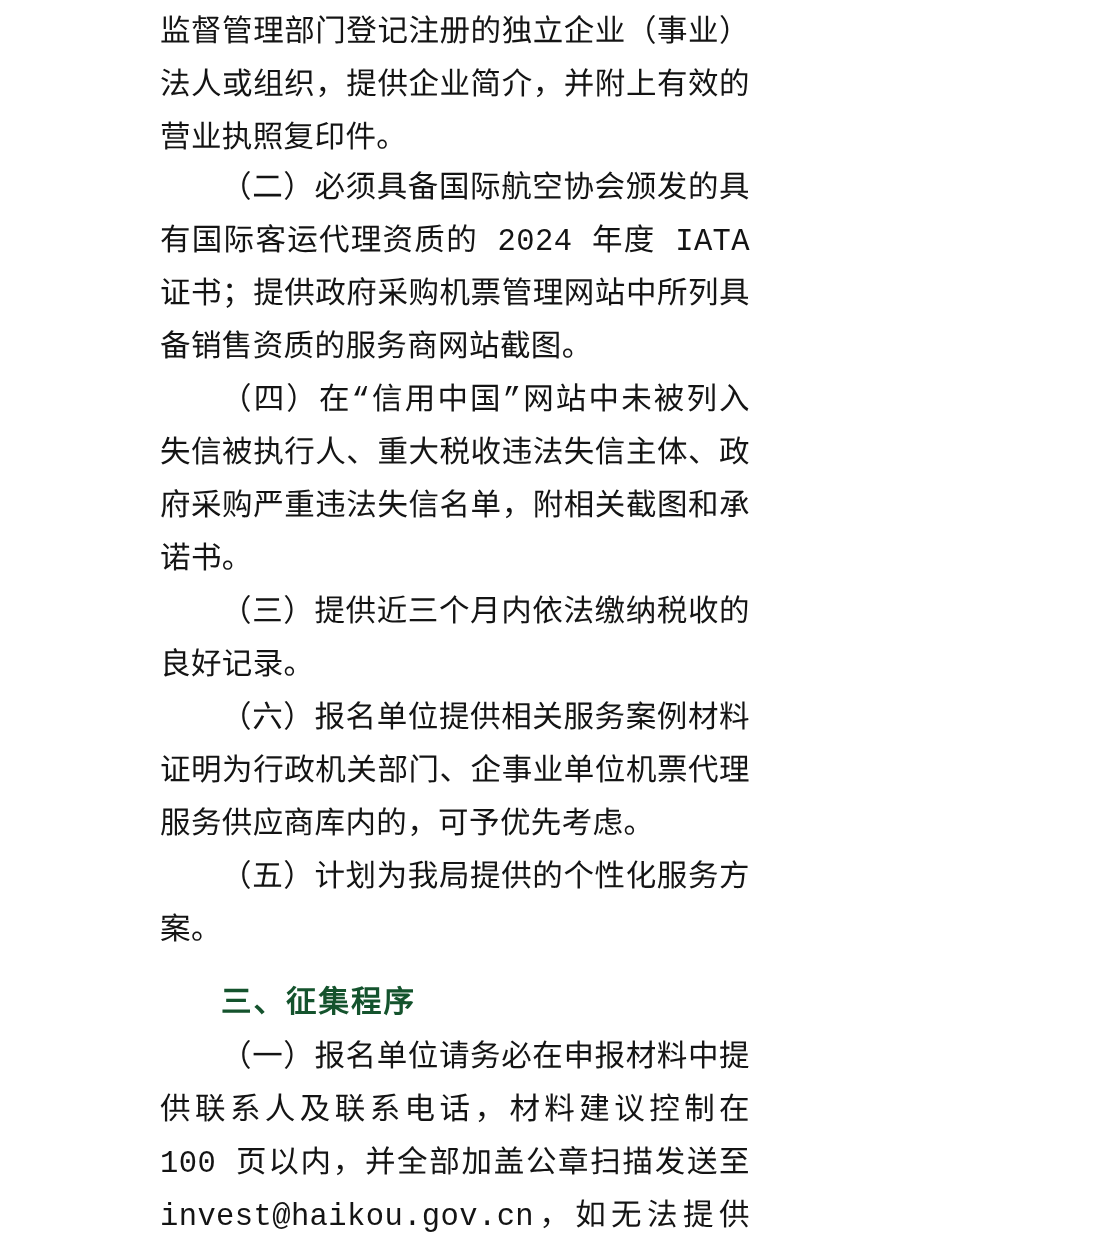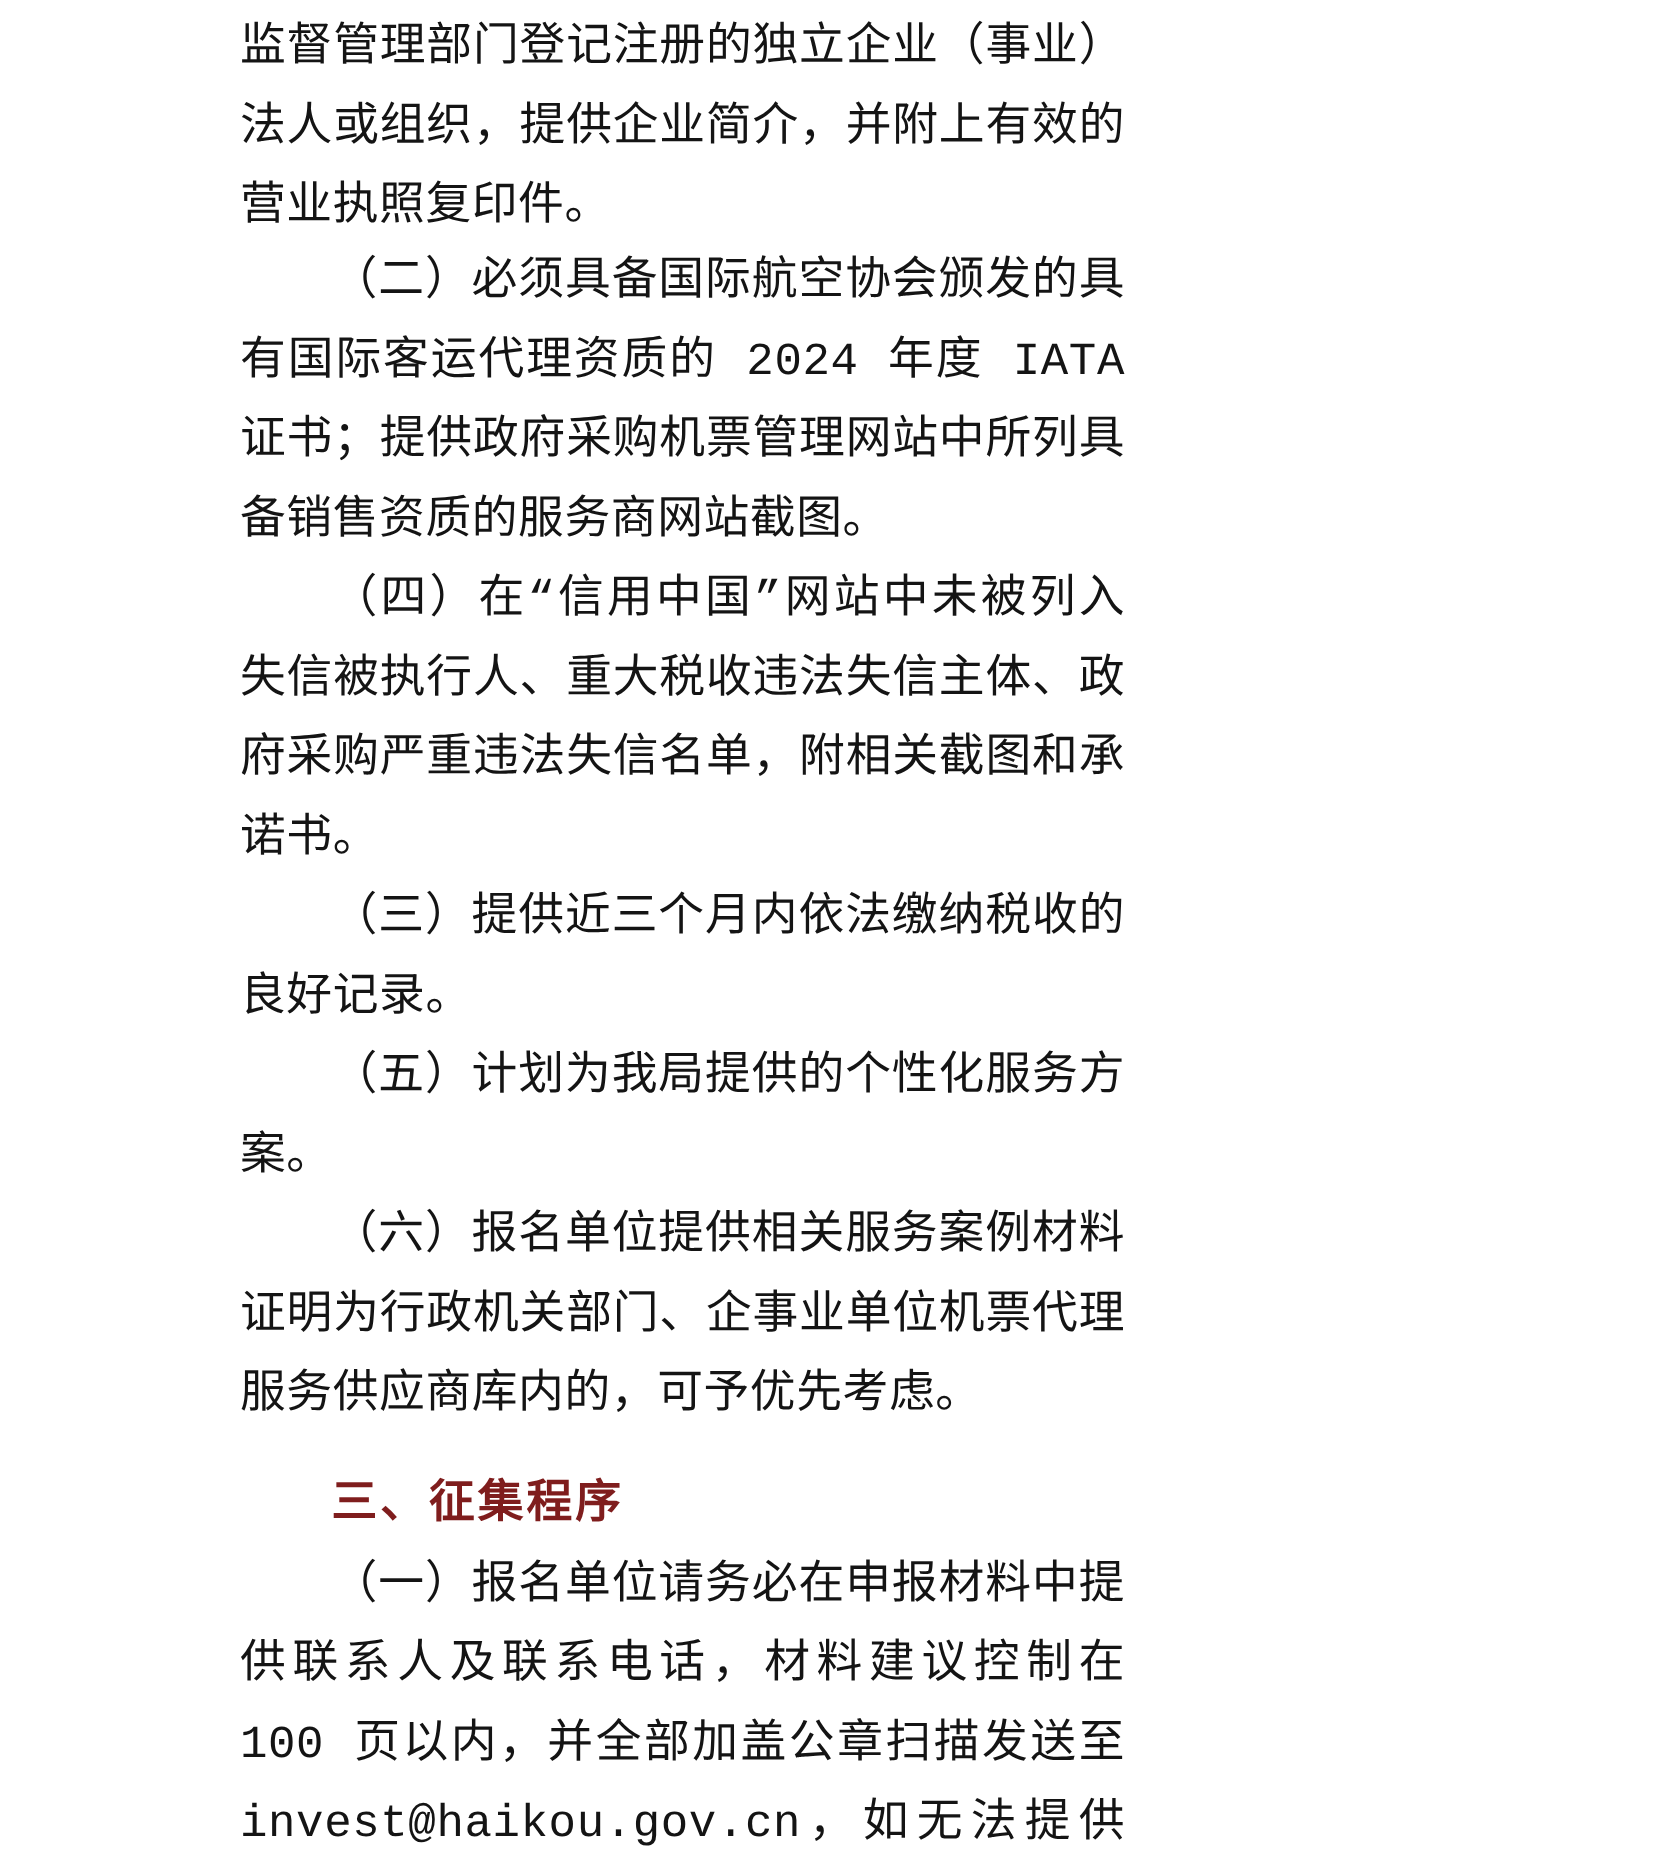--- a/index.html
+++ b/index.html
@@ -40,40 +40,40 @@
   }
   h2.heading {
     margin: 0;
     padding-top: 17px;
     padding-bottom: 4px;
     font-size: 30.5px;
     line-height: 53px;
     font-weight: bold;
     text-indent: 61px;
     letter-spacing: 2px;
-    color: #7f1d1d;
+    color: #14532d;
   }
 </style>
 </head>
 <body>
 
 <div class="page">
   <div class="doc-body">
 
     <p class="para">监督管理部门登记注册的独立企业（事业）法人或组织，提供企业简介，并附上有效的营业执照复印件。</p>
 
     <p class="para indent">（二）必须具备国际航空协会颁发的具有国际客运代理资质的 2024 年度 IATA 证书；提供政府采购机票管理网站中所列具备销售资质的服务商网站截图。</p>
 
     <p class="para indent">（四）在“信用中国”网站中未被列入失信被执行人、重大税收违法失信主体、政府采购严重违法失信名单，附相关截图和承诺书。</p>
 
     <p class="para indent">（三）提供近三个月内依法缴纳税收的良好记录。</p>
 
+    <p class="para indent">（六）报名单位提供相关服务案例材料证明为行政机关部门、企事业单位机票代理服务供应商库内的，可予优先考虑。</p>
+
     <p class="para indent">（五）计划为我局提供的个性化服务方案。</p>
-
-    <p class="para indent">（六）报名单位提供相关服务案例材料证明为行政机关部门、企事业单位机票代理服务供应商库内的，可予优先考虑。</p>
 
     <h2 class="heading">三、征集程序</h2>
 
     <p class="para indent">（一）报名单位请务必在申报材料中提供联系人及联系电话，材料建议控制在 100 页以内，并全部加盖公章扫描发送至 invest@haikou.gov.cn，如无法提供完整申报材料，将取消评审资格。</p>
 
 
     <h2 class="heading">四、征集时间</h2>
 
   </div>
 </div>

